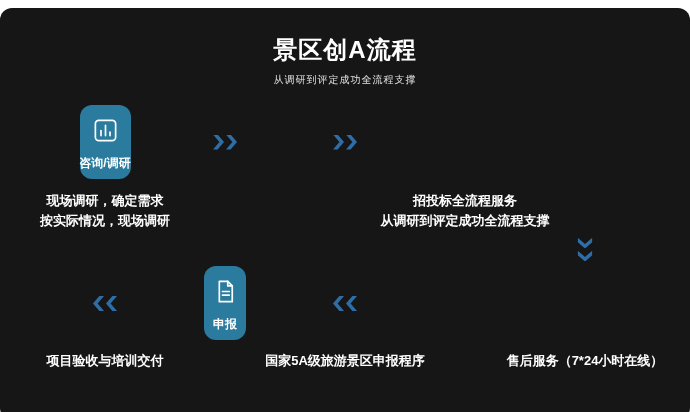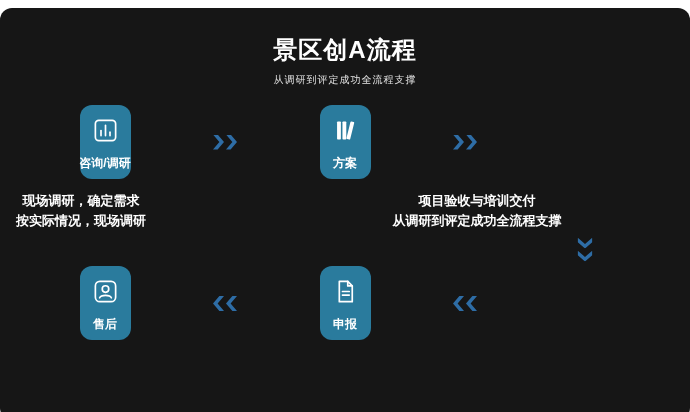--- a/index.html
+++ b/index.html
@@ -35,21 +35,21 @@
     color: #e3e3e3;
     letter-spacing: 1px;
   }
   .row {
     display: grid;
     grid-template-columns: 198px 42px 198px 42px 198px;
     justify-content: center;
     align-items: center;
   }
   .row.cards { margin-top: 16px; height: 78px; }
-  .row.descs { margin-top: 9px; align-items: start; min-height: 42px; gap: 12px; }
+  .row.descs { margin-top: 9px; align-items: start; min-height: 42px; }
   .row.arrow-row { height: 30px; margin-top: 2px; }
   .row.cards2 { margin-top: 0px; height: 78px; }
   .row.descs2 { margin-top: 9px; align-items: start; }
   .cell {
     display: flex;
     justify-content: center;
     align-items: center;
     height: 100%;
   }
   .card {
@@ -121,80 +121,54 @@
         <span class="card-label">咨询/调研</span>
       </div>
     </div>
     <div class="cell">
       <span class="arrow right">
           <i></i>
           <i></i>
         </span>
     </div>
     <div class="cell">
-      <div class="card">
-        <span class="icon">
-          <svg viewBox="0 0 24 24" width="27" height="27">
-            <g fill="#ffffff">
-              <rect x="4.5" y="4" width="3.4" height="16" rx="0.7"></rect>
-              <rect x="9.3" y="4" width="3.4" height="16" rx="0.7"></rect>
-              <rect x="14.6" y="4" width="3.4" height="16" rx="0.7" transform="rotate(14 16.3 12)"></rect>
-            </g>
-          </svg>
-        </span>
-        <span class="card-label">方案</span>
-      </div>
-    </div>
-    <div class="cell">
       <span class="arrow right">
           <i></i>
           <i></i>
         </span>
     </div>
   </div>
 
   <div class="row descs">
     <div class="cell">
       <div class="desc">
         <div>现场调研，确定需求</div>
         <div>按实际情况，现场调研</div>
       </div>
     </div>
     <div class="cell"></div>
     <div class="cell"></div>
     <div class="cell">
       <div class="desc">
-        <div>项目验收与培训交付</div>
+        <div>招投标全流程服务</div>
         <div>从调研到评定成功全流程支撑</div>
       </div>
     </div>
   </div>
 
   <div class="row arrow-row">
     <div class="cell" style="grid-column: 5;">
       <span class="arrow down">
           <i></i>
           <i></i>
         </span>
     </div>
   </div>
 
   <div class="row cards2">
-    <div class="cell">
-      <div class="card">
-        <span class="icon">
-          <svg viewBox="0 0 24 24" width="27" height="27" fill="none" stroke="#ffffff" stroke-width="1.5" stroke-linecap="round">
-            <rect x="3" y="3" width="18" height="18" rx="4"></rect>
-            <circle cx="12" cy="9.8" r="2.9"></circle>
-            <path d="M6.8 17.6c1.2-2.9 9.2-2.9 10.4 0"></path>
-          </svg>
-        </span>
-        <span class="card-label">售后</span>
-      </div>
-    </div>
     <div class="cell">
       <span class="arrow left">
           <i></i>
           <i></i>
         </span>
     </div>
     <div class="cell">
       <div class="card">
         <span class="icon">
           <svg viewBox="0 0 24 24" width="27" height="27" fill="none" stroke="#ffffff" stroke-width="1.5" stroke-linecap="round" stroke-linejoin="round">
@@ -207,14 +181,33 @@
       </div>
     </div>
     <div class="cell">
       <span class="arrow left">
           <i></i>
           <i></i>
         </span>
     </div>
   </div>
 
+  <div class="row descs2">
+    <div class="cell">
+      <div class="desc">
+        <div>项目验收与培训交付</div>
+      </div>
+    </div>
+    <div class="cell"></div>
+    <div class="cell">
+      <div class="desc">
+        <div>国家5A级旅游景区申报程序</div>
+      </div>
+    </div>
+    <div class="cell"></div>
+    <div class="cell">
+      <div class="desc">
+        <div>售后服务（7*24小时在线）</div>
+      </div>
+    </div>
+  </div>
 
 </div>
 
 </body></html>

